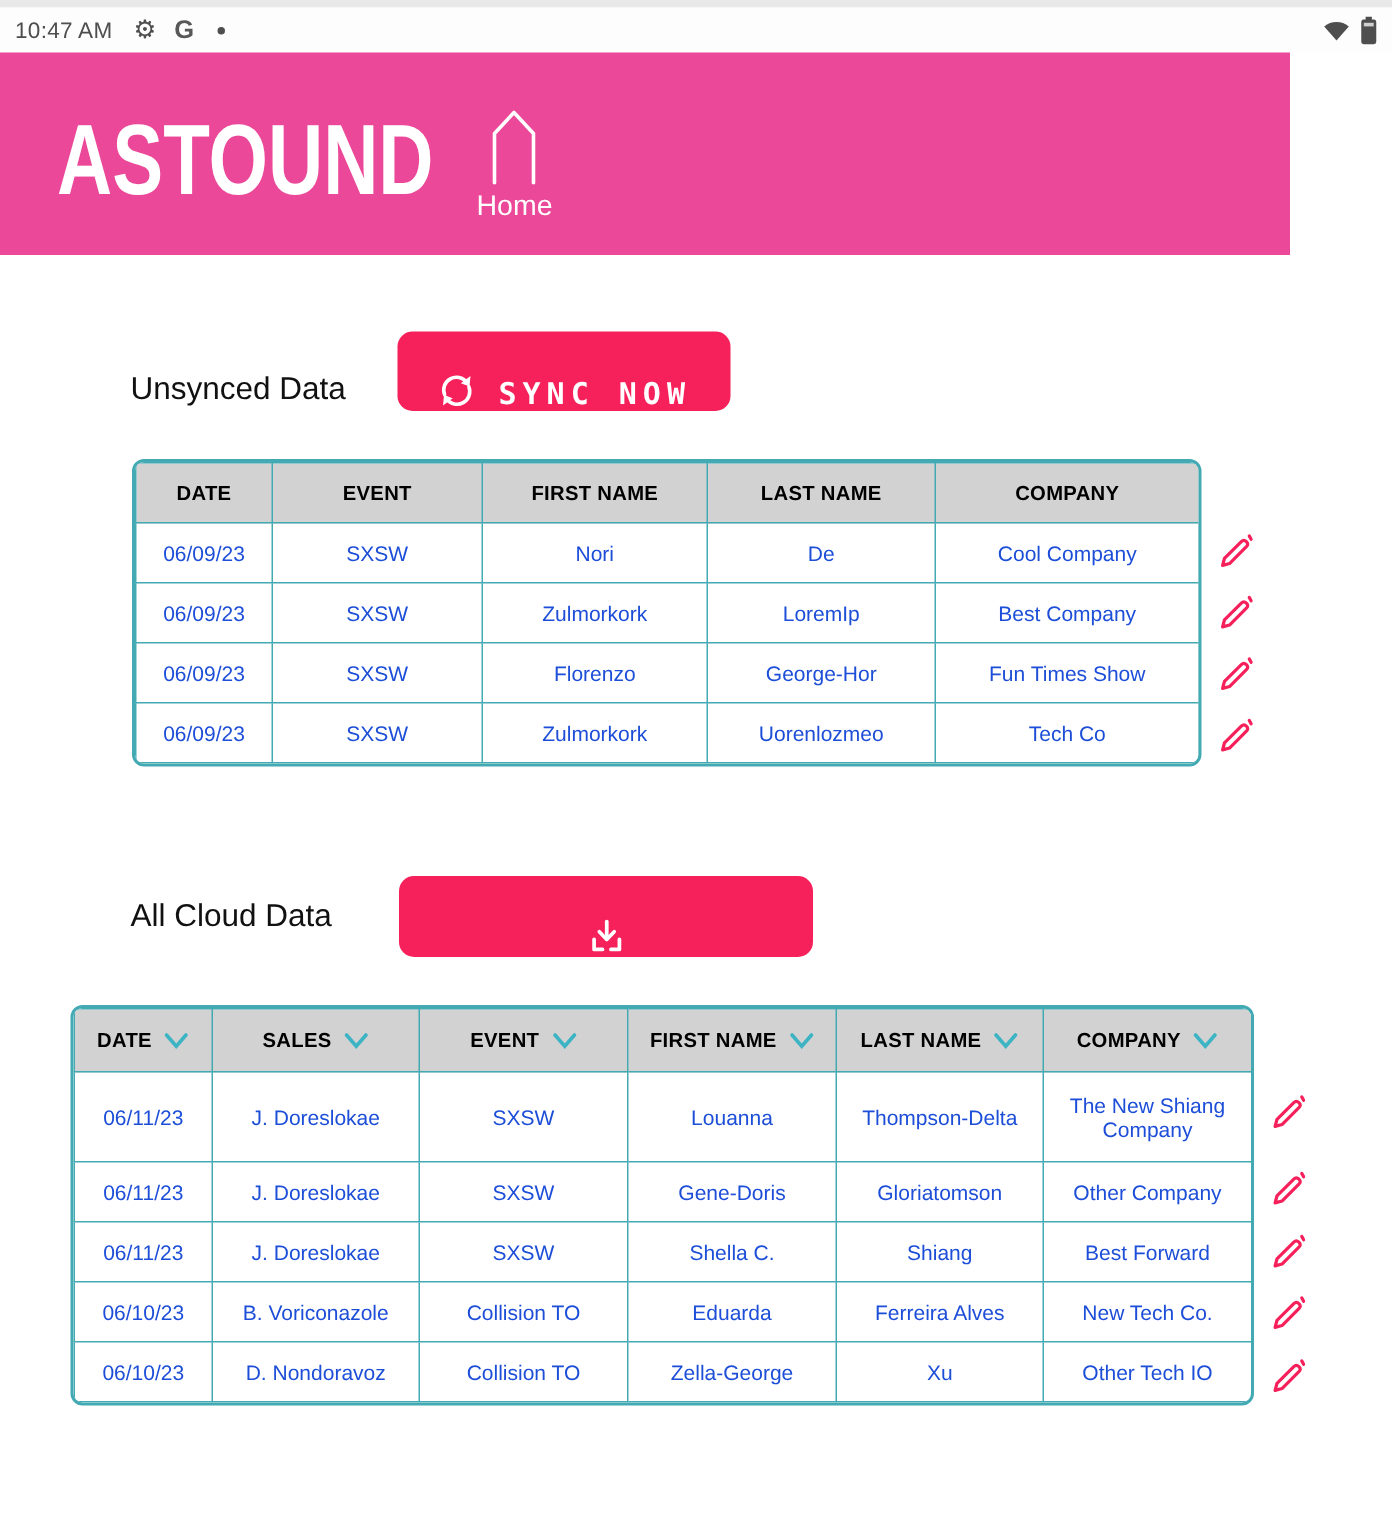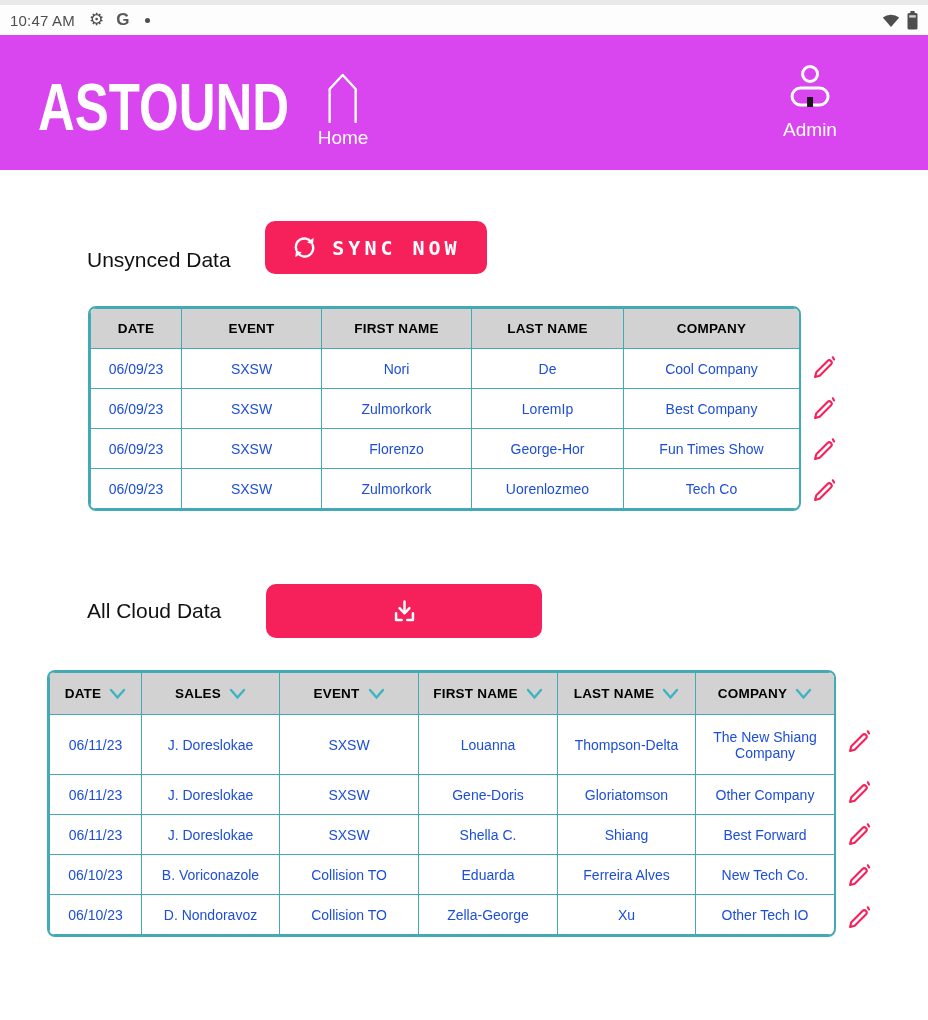--- a/index.html
+++ b/index.html
@@ -17,42 +17,42 @@
     padding:0 10px; color:#4d4d4d;
   }
   .status-time { font-size:15px; color:#4e4e4e; letter-spacing:0.2px; }
   .status-gear { font-size:17px; margin-left:14px; color:#4e4e4e; line-height:1; }
   .status-g { font-size:17px; font-weight:700; margin-left:12px; color:#585858; }
   .status-dot { width:5px; height:5px; border-radius:50%; background:#4e4e4e; margin-left:16px; }
   .status-right { margin-left:auto; display:flex; align-items:center; gap:7px; }
 
   
   .app-header {
-    position:absolute; top:30px; left:0; width:928px; height:135px;
-    background:#d946ef; color:#fff;
+    position:absolute; top:30px; left:0; width:860px; height:135px;
+    background:#ec4899; color:#fff;
   }
   .brand {
     position:absolute; left:38px; top:34px;
     font-size:52px; font-weight:800; letter-spacing:0px; color:#fff;
     transform:scale(0.98,1.28); transform-origin:left top; white-space:nowrap;
   }
   .nav-item { position:absolute; display:flex; flex-direction:column; align-items:center; cursor:pointer; }
   .nav-home { left:343px; top:32px; transform:translateX(-50%);align-items:center; }
   .nav-admin { left:810px; top:28px; transform:translateX(-50%); }
   .nav-label { color:#fff; font-size:19px; margin-top:4px; }
 
   
   .section-title { position:absolute; font-size:21px; font-weight:500; color:#111; }
   .title-unsynced { left:87px; top:243px; }
   .title-cloud { left:87px; top:594px; }
 
   
   .accent-btn {
     position:absolute; background:#F6215B; border:none; border-radius:10px;
-    color:#fff; display:flex; align-items:center; justify-content:center;
+    color:#fff; display:flex; align-items:flex-end; justify-content:center;
     gap:14px; cursor:pointer;
     font-family:"DejaVu Sans Mono", monospace; font-weight:700;
     font-size:20px; letter-spacing:4px; white-space:nowrap;
   }
   .sync-btn { left:265px; top:216px; width:222px; height:53px; }
   .dl-btn   { left:266px; top:579px; width:276px; height:54px; }
 
   
   .tbl-wrap {
     position:absolute; border:2px solid #43AAB4; border-radius:8px;
@@ -112,30 +112,20 @@
 
     <div class="nav-item nav-home">
       <span class="icon">
         <svg width="44" height="56" viewBox="0 0 44 56">
           <path d="M9 55 V22 L22 8 L35 22 V55" fill="none" stroke="#ffffff" stroke-width="2.4" stroke-linejoin="round" stroke-linecap="round"></path>
         </svg>
       </span>
       <span class="nav-label">Home</span>
     </div>
 
-    <div class="nav-item nav-admin">
-      <span class="icon">
-        <svg width="52" height="52" viewBox="0 0 52 52">
-          <circle cx="26" cy="11" r="7.5" fill="none" stroke="#ffffff" stroke-width="3"></circle>
-          <rect x="8" y="25" width="36" height="17" rx="8.5" fill="none" stroke="#ffffff" stroke-width="3"></rect>
-          <rect x="23" y="34" width="6" height="10" fill="#191919"></rect>
-        </svg>
-      </span>
-      <span class="nav-label">Admin</span>
-    </div>
   </div>
 
   <div class="section-title title-unsynced">Unsynced Data</div>
 
   <button class="accent-btn sync-btn">
     <span class="icon">
       <svg width="27" height="27" viewBox="0 0 26 26">
         <path d="M5.2 15.5 A8.2 8.2 0 0 1 19.4 7.6" fill="none" stroke="#ffffff" stroke-width="2.3" stroke-linecap="round"></path>
         <polygon points="21.8,3.6 21.2,10.2 15.6,8.2" fill="#ffffff"></polygon>
         <path d="M20.8 10.5 A8.2 8.2 0 0 1 6.6 18.4" fill="none" stroke="#ffffff" stroke-width="2.3" stroke-linecap="round"></path>

